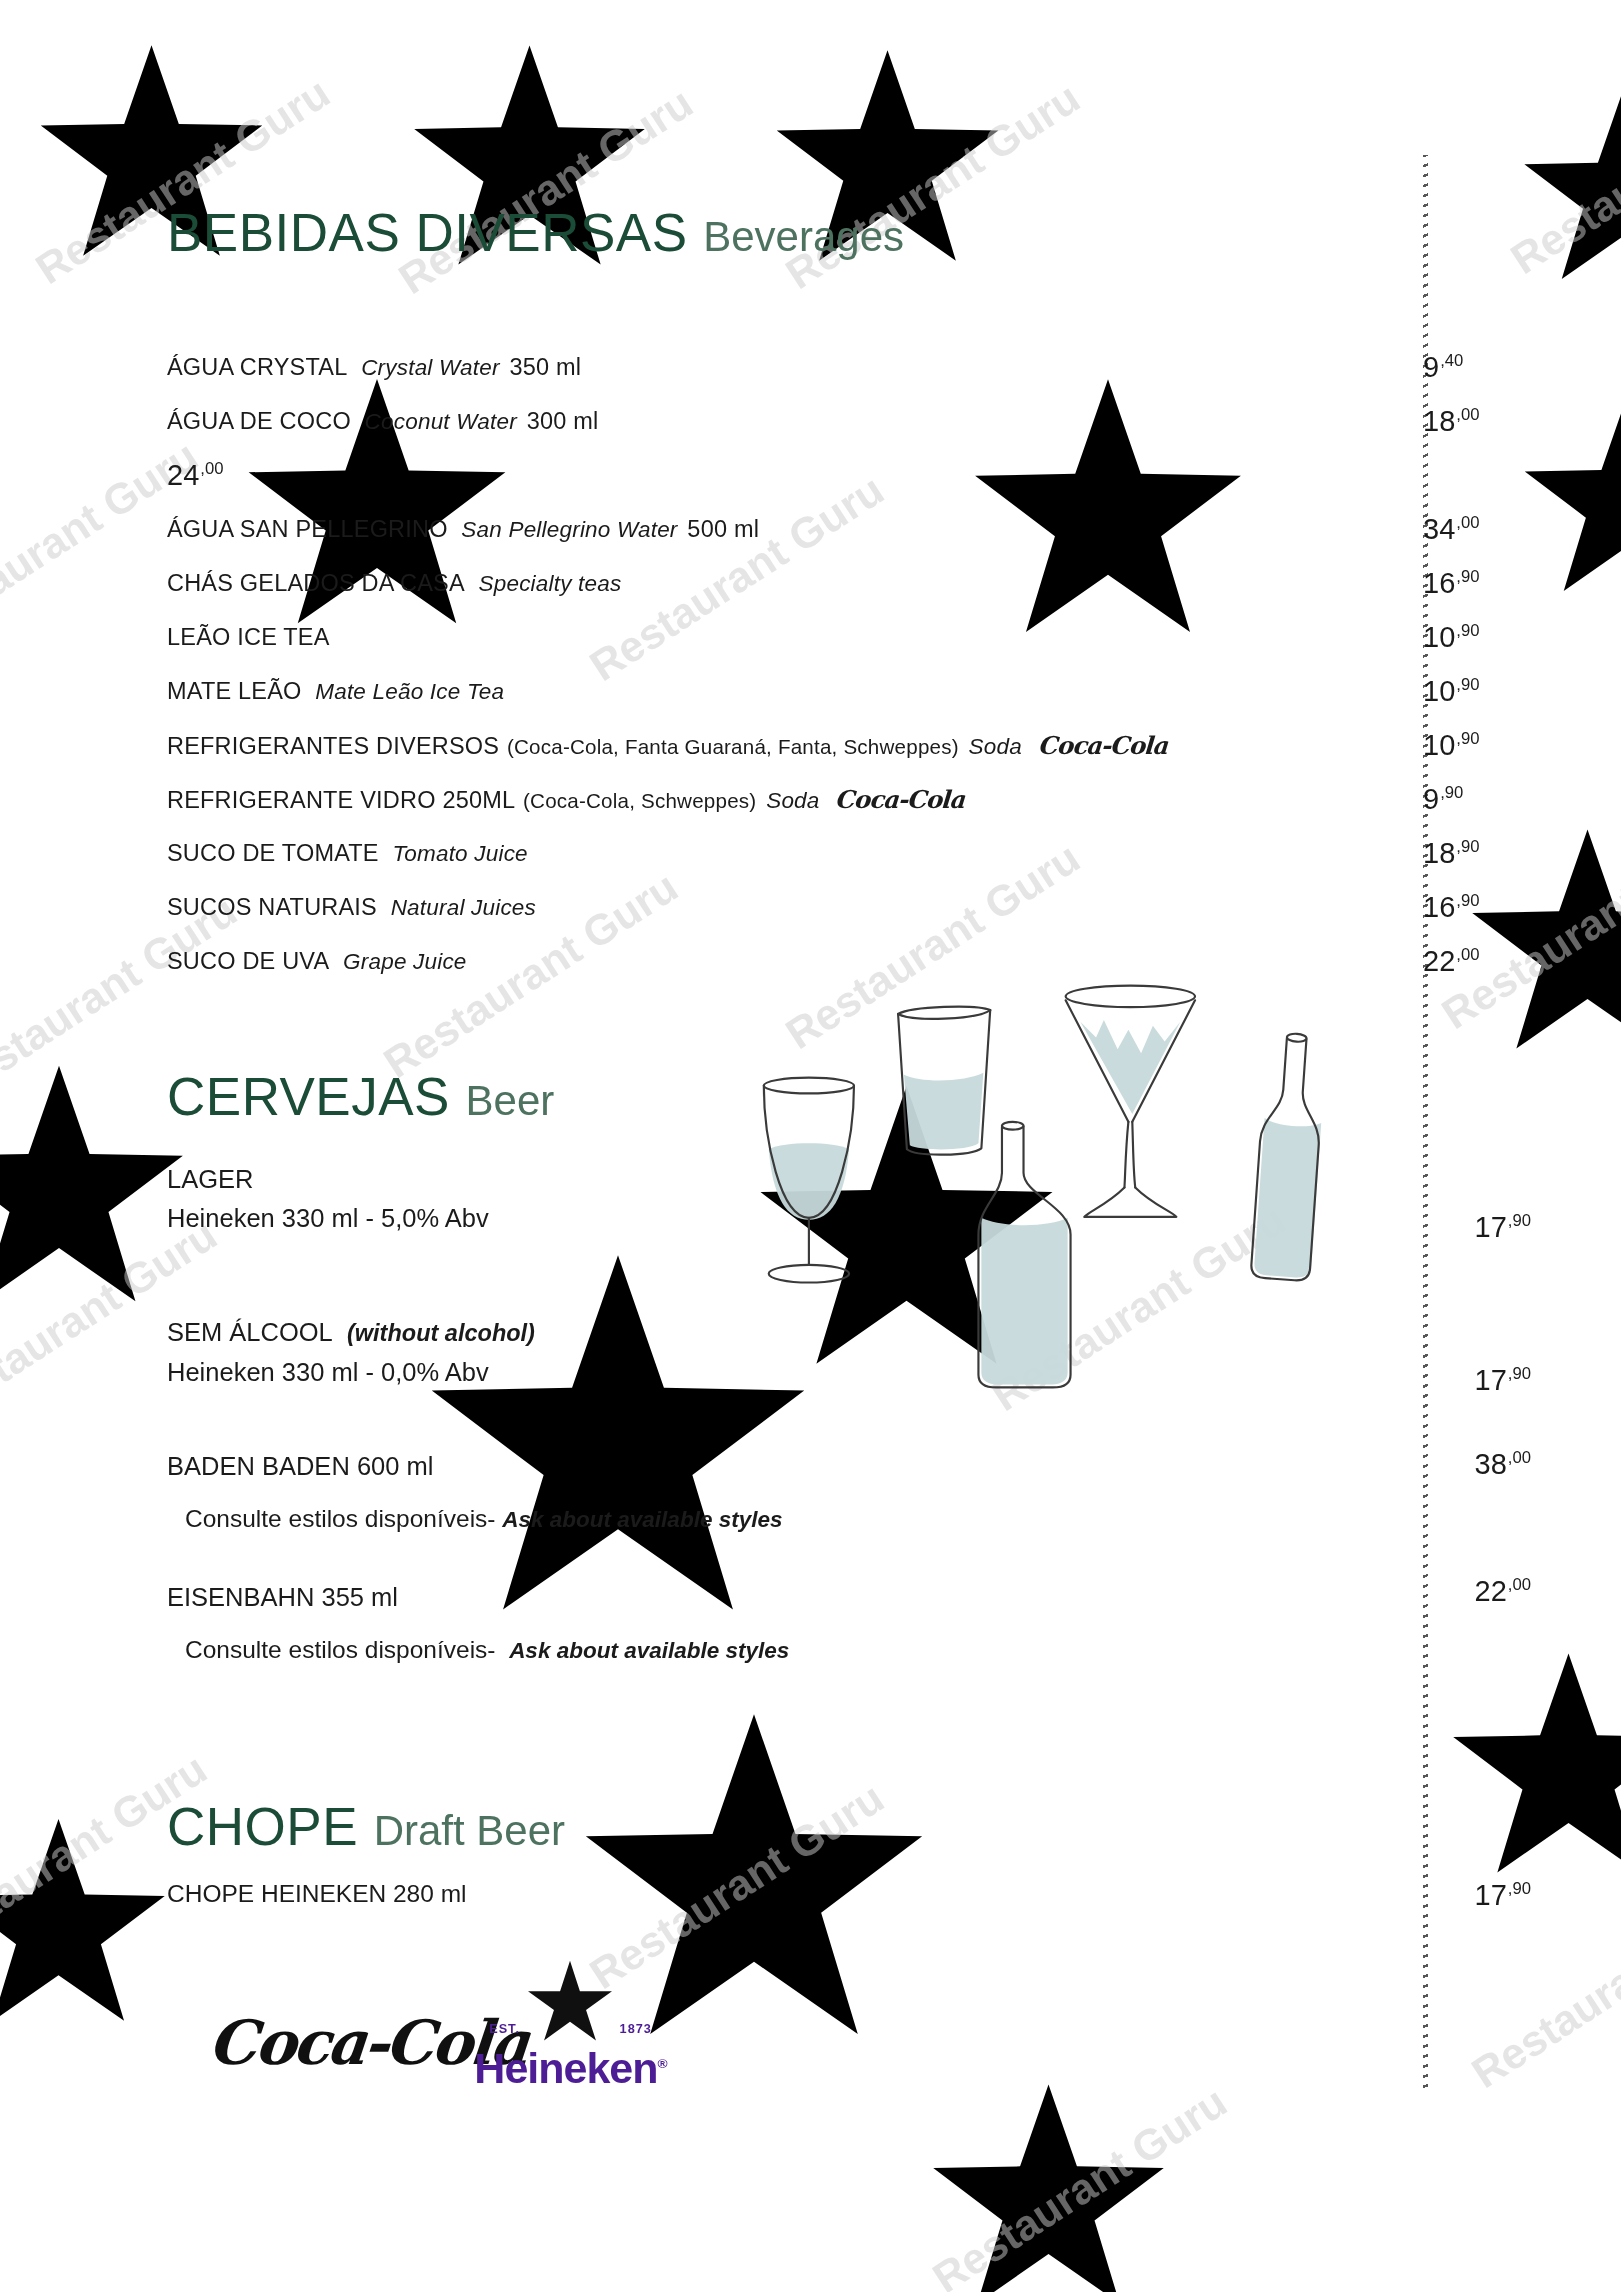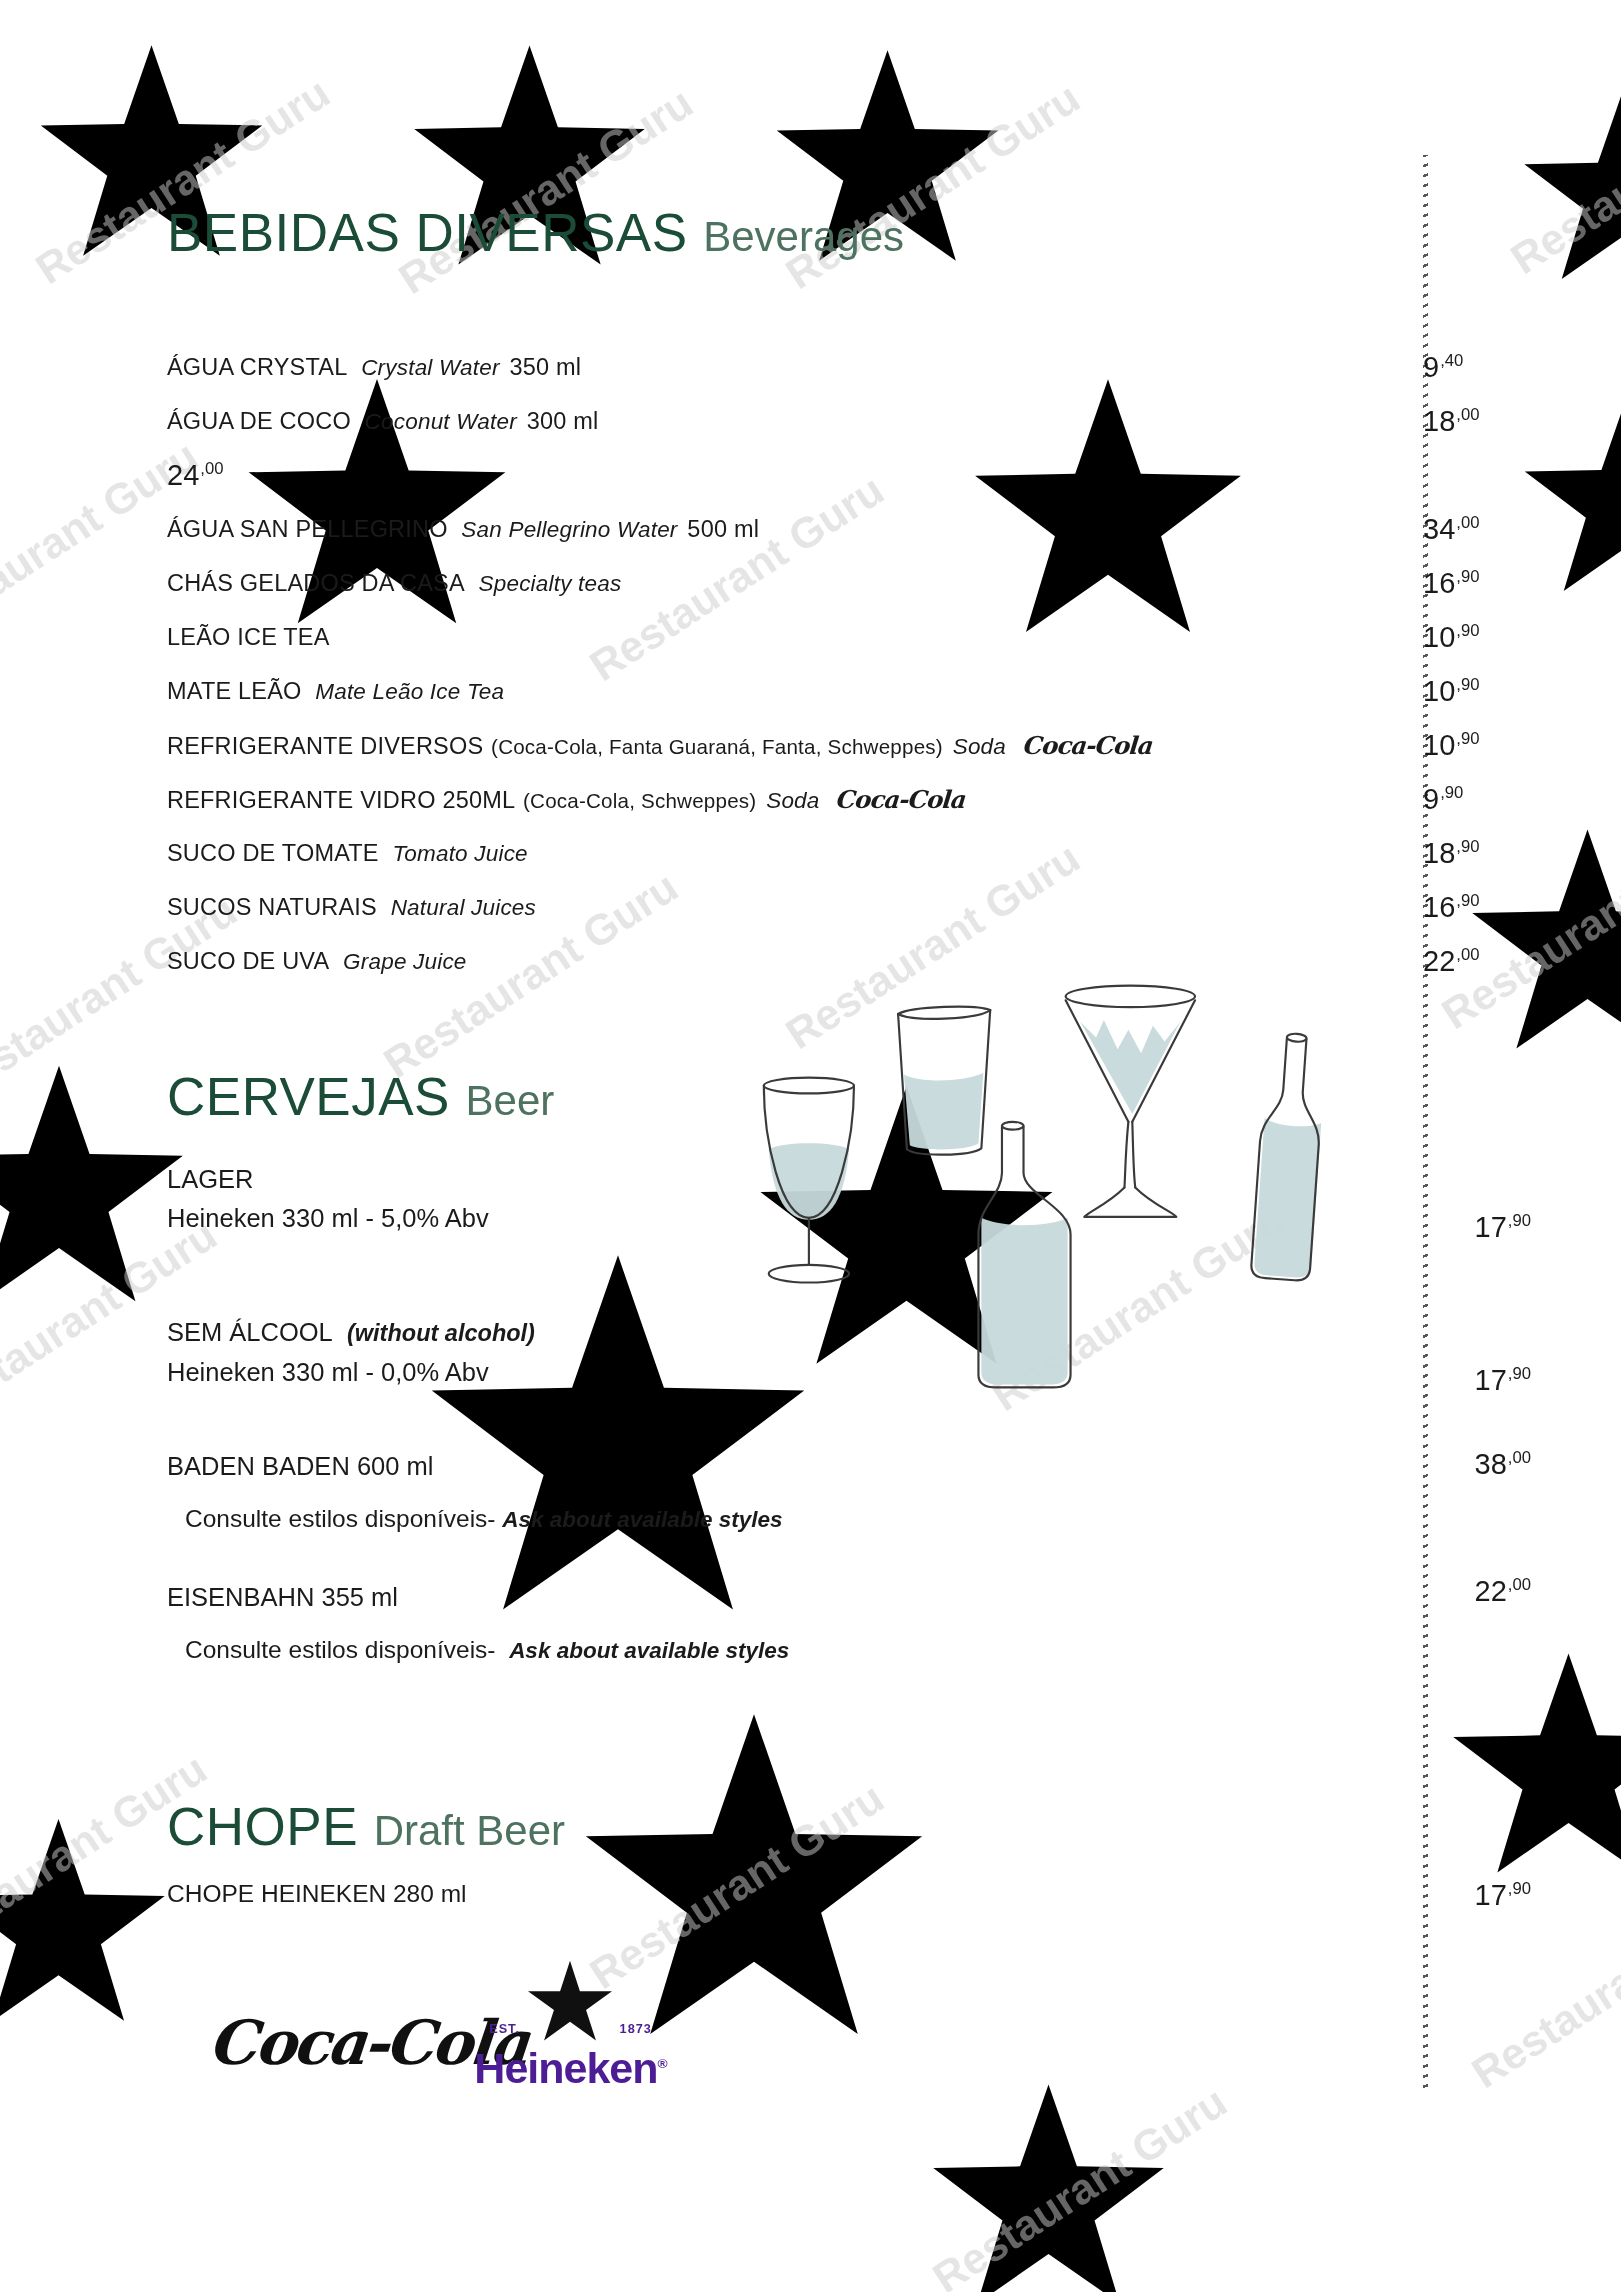--- a/index.html
+++ b/index.html
@@ -186,21 +186,21 @@
       <div class="item-text"><span class="pt">LEÃO ICE TEA</span></div>
       <div class="price"><span class="pi">10</span><span class="pd">,90</span></div>
     </div>
 
     <div class="mrow">
       <div class="item-text"><span class="pt">MATE LEÃO</span><span class="en">Mate Leão Ice Tea</span></div>
       <div class="price"><span class="pi">10</span><span class="pd">,90</span></div>
     </div>
 
     <div class="mrow">
-      <div class="item-text"><span class="pt">REFRIGERANTE DIVERSOS</span><span class="paren">(Coca-Cola, Fanta Guaraná, Fanta, Schweppes)</span><span class="en">Soda</span><span class="cola">Coca-Cola</span></div>
+      <div class="item-text"><span class="pt">REFRIGERANTES DIVERSOS</span><span class="paren">(Coca-Cola, Fanta Guaraná, Fanta, Schweppes)</span><span class="en">Soda</span><span class="cola">Coca-Cola</span></div>
       <div class="price"><span class="pi">10</span><span class="pd">,90</span></div>
     </div>
 
     <div class="mrow">
       <div class="item-text"><span class="pt">REFRIGERANTE VIDRO 250ML</span><span class="paren">(Coca-Cola, Schweppes)</span><span class="en">Soda</span><span class="cola">Coca-Cola</span></div>
       <div class="price"><span class="pi">9</span><span class="pd">,90</span></div>
     </div>
 
     <div class="mrow">
       <div class="item-text"><span class="pt">SUCO DE TOMATE</span><span class="en">Tomato Juice</span></div>

